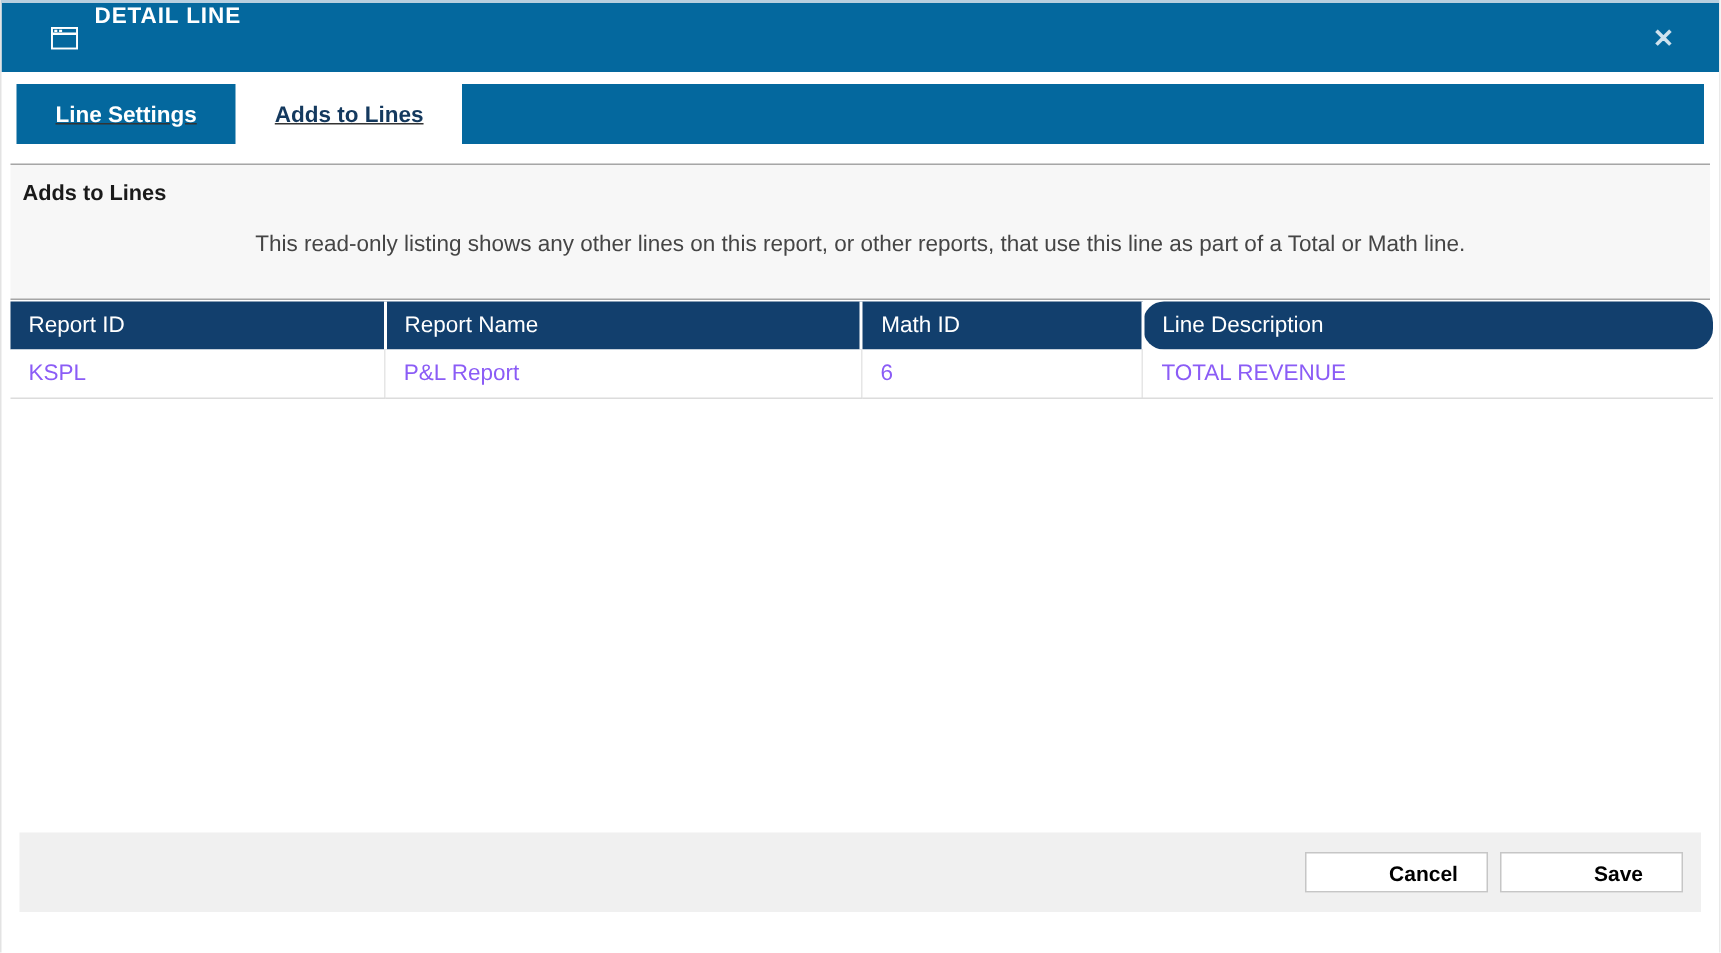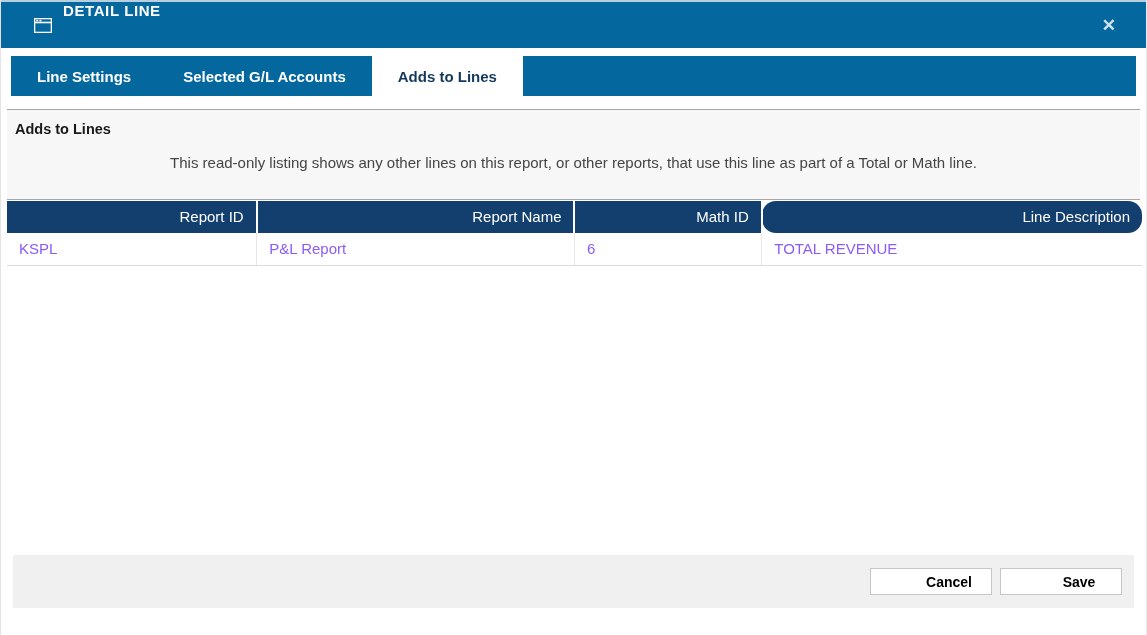--- a/index.html
+++ b/index.html
@@ -45,20 +45,21 @@
     padding: 4px 6px;
     font-family: "Liberation Sans", sans-serif;
   }
   
   .tabstrip {
     margin: 8px 10px 0 10px;
     height: 40px;
     background: #04689e;
     display: flex;
     align-items: stretch;
+    text-decoration: underline;
   }
   .tab {
     border: none;
     background: transparent;
     color: #ffffff;
     font-size: 15px;
     font-weight: bold;
     padding: 0 26px;
     cursor: pointer;
     font-family: "Liberation Sans", sans-serif;
@@ -95,21 +96,21 @@
   }
   table.grid col.c1 { width: 22%; }
   table.grid col.c2 { width: 28%; }
   table.grid col.c3 { width: 16.5%; }
   table.grid col.c4 { width: 33.5%; }
   table.grid thead th {
     background: #123f6d;
     color: #ffffff;
     font-weight: normal;
     font-size: 15px;
-    text-align: right;
+    text-align: left;
     padding: 7px 12px 8px 12px;
     border-right: 2px solid #ffffff;
   }
   table.grid thead th:last-child { border-right: none; border-radius: 14px; }
   table.grid tbody td {
     background: #ffffff;
     font-size: 15px;
     color: #8b5cf6;
     padding: 7px 12px 8px 12px;
     border-right: 1px solid #e6e6e6;
@@ -156,21 +157,20 @@
         <rect x="2.2" y="1.8" width="2" height="1.6" fill="#ffffff"></rect>
         <rect x="5.4" y="1.8" width="2" height="1.6" fill="#ffffff"></rect>
       </svg>
     </span>
     <span class="title">DETAIL LINE</span>
     <button class="close-btn">✕</button>
   </div>
 
   <div class="tabstrip">
     <button class="tab">Line Settings</button>
-    <button class="tab">Selected G/L Accounts</button>
     <button class="tab active">Adds to Lines</button>
   </div>
 
   <div class="section">
     <div class="heading">Adds to Lines</div>
     <div class="description">This read-only listing shows any other lines on this report, or other reports, that use this line as part of a Total or Math line.</div>
   </div>
 
   <table class="grid">
     <colgroup>

